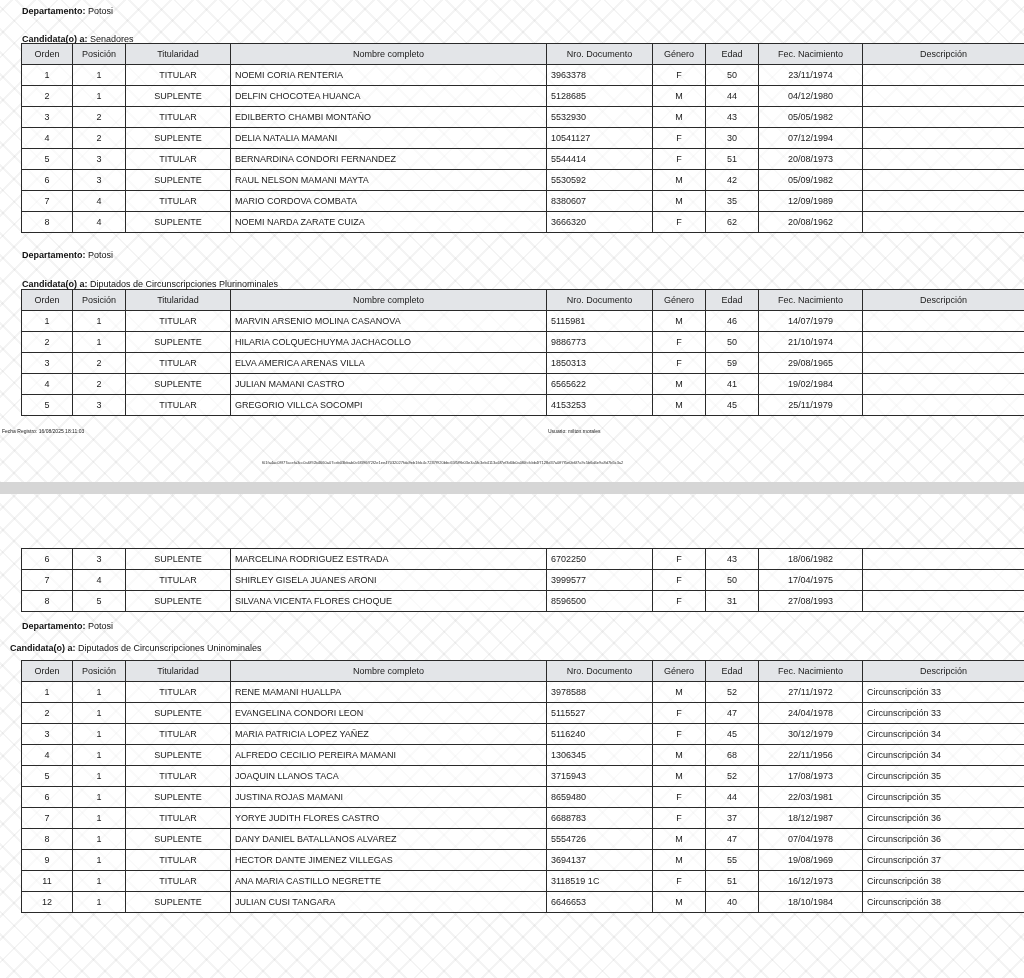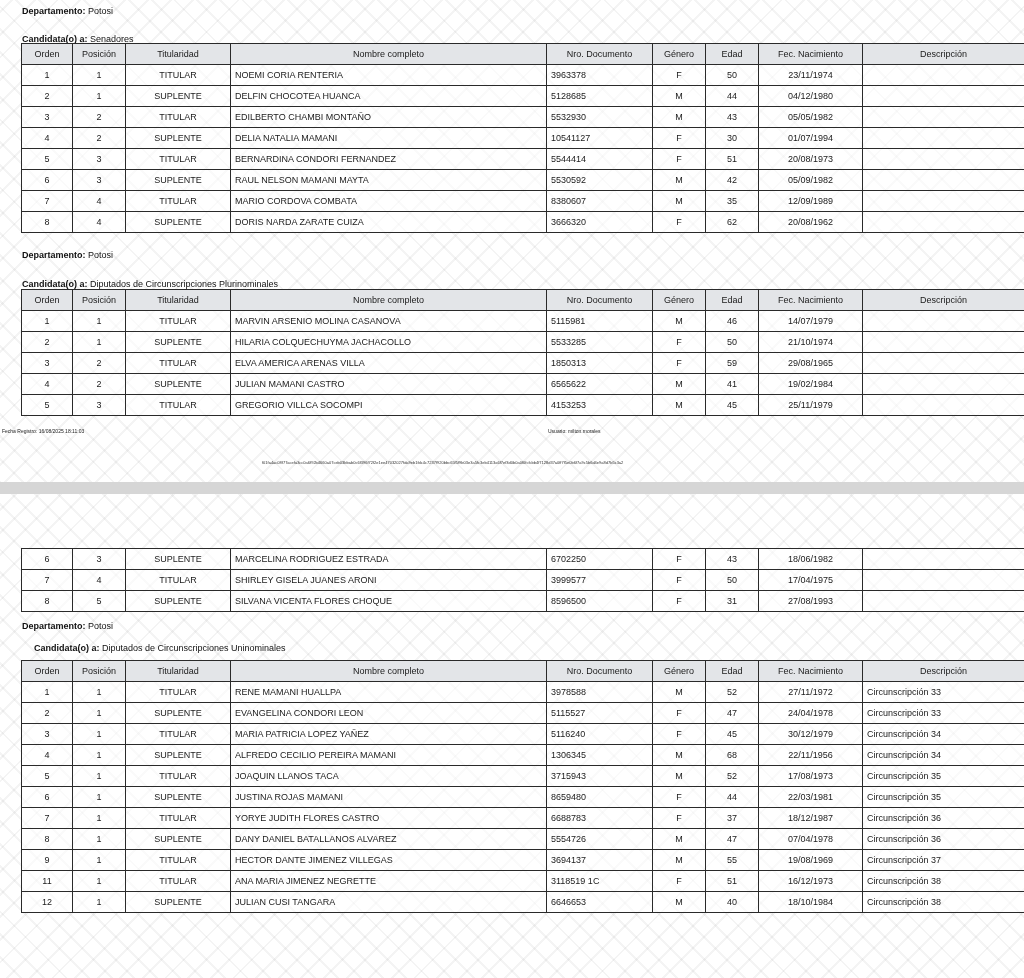--- a/index.html
+++ b/index.html
@@ -100,21 +100,21 @@
         <td class="l"></td>
       </tr>
       <tr>
         <td class="c">4</td>
         <td class="c">2</td>
         <td class="c">SUPLENTE</td>
         <td class="l">DELIA NATALIA  MAMANI</td>
         <td class="l">10541127</td>
         <td class="c">F</td>
         <td class="c">30</td>
-        <td class="c">01/07/1994</td>
+        <td class="c">07/12/1994</td>
         <td class="l"></td>
       </tr>
       <tr>
         <td class="c">5</td>
         <td class="c">3</td>
         <td class="c">TITULAR</td>
         <td class="l">BERNARDINA CONDORI FERNANDEZ</td>
         <td class="l">5544414</td>
         <td class="c">F</td>
         <td class="c">51</td>
@@ -140,21 +140,21 @@
         <td class="l">8380607</td>
         <td class="c">M</td>
         <td class="c">35</td>
         <td class="c">12/09/1989</td>
         <td class="l"></td>
       </tr>
       <tr>
         <td class="c">8</td>
         <td class="c">4</td>
         <td class="c">SUPLENTE</td>
-        <td class="l">DORIS NARDA ZARATE CUIZA</td>
+        <td class="l">NOEMI NARDA ZARATE CUIZA</td>
         <td class="l">3666320</td>
         <td class="c">F</td>
         <td class="c">62</td>
         <td class="c">20/08/1962</td>
         <td class="l"></td>
       </tr>
     </tbody>
   </table>
 
 <div class="abs meta" style="left:22px; top:250px;">
@@ -200,21 +200,21 @@
         <td class="c">M</td>
         <td class="c">46</td>
         <td class="c">14/07/1979</td>
         <td class="l"></td>
       </tr>
       <tr>
         <td class="c">2</td>
         <td class="c">1</td>
         <td class="c">SUPLENTE</td>
         <td class="l">HILARIA COLQUECHUYMA JACHACOLLO</td>
-        <td class="l">5533285</td>
+        <td class="l">9886773</td>
         <td class="c">F</td>
         <td class="c">50</td>
         <td class="c">21/10/1974</td>
         <td class="l"></td>
       </tr>
       <tr>
         <td class="c">3</td>
         <td class="c">2</td>
         <td class="c">TITULAR</td>
         <td class="l">ELVA AMERICA ARENAS VILLA</td>
@@ -301,21 +301,21 @@
         <td class="c">27/08/1993</td>
         <td class="l"></td>
       </tr>
     </tbody>
   </table>
 
 <div class="abs meta" style="left:22px; top:621px;">
   <b>Departamento:</b>
   <span>Potosi</span>
 </div>
-<div class="abs meta" style="left:34px; top:643px;">
+<div class="abs meta" style="left:10px; top:643px;">
   <b>Candidata(o) a:</b>
   <span>Diputados de Circunscripciones Uninominales</span>
 </div>
 <table class="cand" style="top:660px;">
     <colgroup>
       <col style="width: 51px;">
       <col style="width: 53px;">
       <col style="width: 105px;">
       <col style="width: 316px;">
       <col style="width: 106px;">
@@ -434,21 +434,21 @@
         <td class="l">3694137</td>
         <td class="c">M</td>
         <td class="c">55</td>
         <td class="c">19/08/1969</td>
         <td class="l">Circunscripción 37</td>
       </tr>
       <tr>
         <td class="c">11</td>
         <td class="c">1</td>
         <td class="c">TITULAR</td>
-        <td class="l">ANA MARIA JIMENEZ NEGRETTE</td>
+        <td class="l">ANA MARIA CASTILLO NEGRETTE</td>
         <td class="l">3118519 1C</td>
         <td class="c">F</td>
         <td class="c">51</td>
         <td class="c">16/12/1973</td>
         <td class="l">Circunscripción 38</td>
       </tr>
       <tr>
         <td class="c">12</td>
         <td class="c">1</td>
         <td class="c">SUPLENTE</td>

